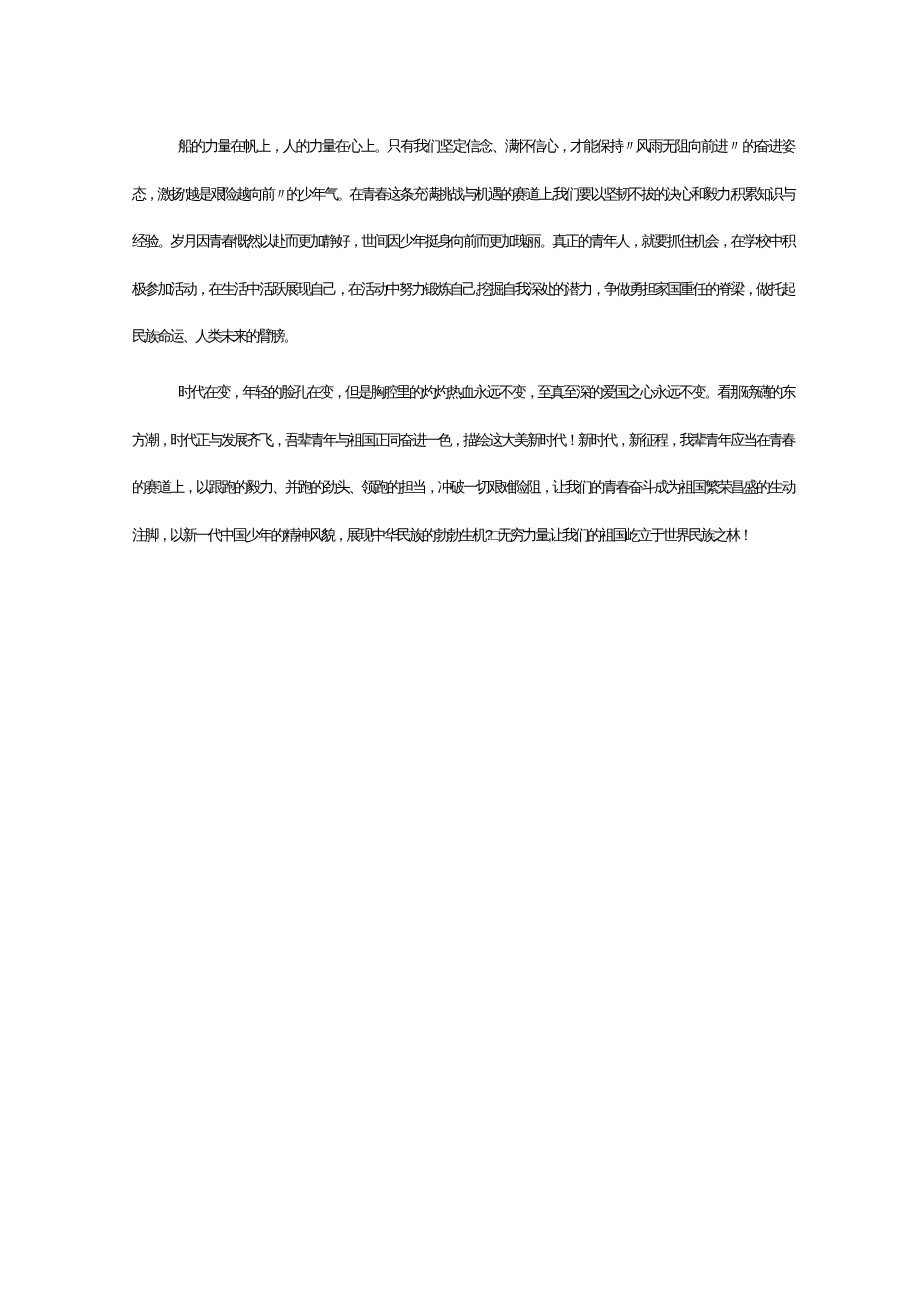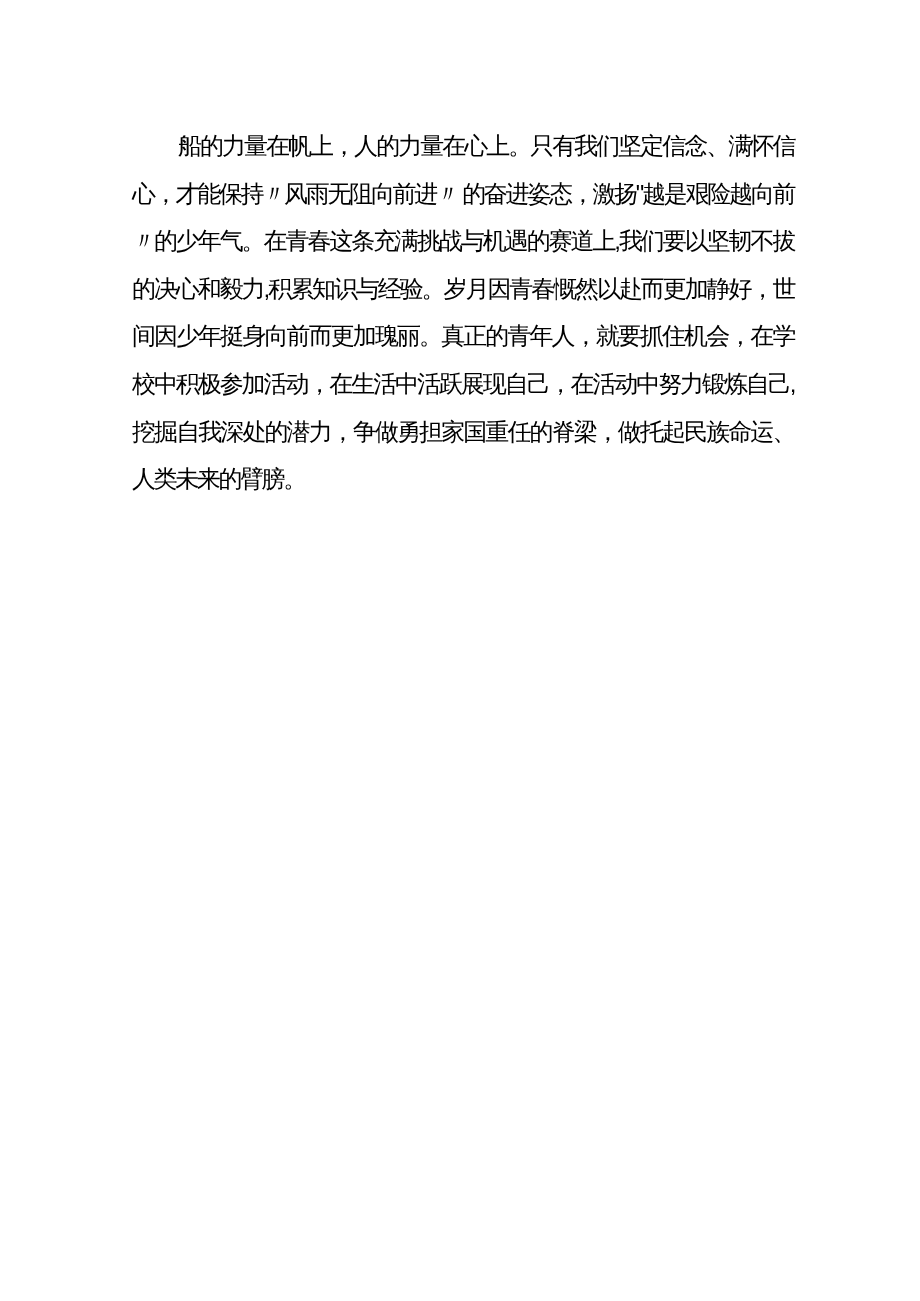--- a/index.html
+++ b/index.html
@@ -16,30 +16,31 @@
     font-family: "Liberation Sans", sans-serif;
   }
   .content {
     position: absolute;
     left: 132px;
     top: 122px;
     width: 662px;
   }
   .content p {
     margin: 0 0 8px 0;
-    font-size: 24px;
+    font-size: 15px;
     line-height: 47.6px;
     letter-spacing: -2.4px;
     color: #000000;
     text-align: justify;
     text-justify: inter-ideograph;
     text-indent: 46px;
     word-break: break-all;
   }
 </style>
 </head>
 <body>
 
 <div class="page">
   <div class="content">
     <p>船的力量在帆上，人的力量在心上。只有我们坚定信念、满怀信心，才能保持〃风雨无阻向前进〃 的奋进姿态，激扬"越是艰险越向前〃的少年气。在青春这条充满挑战与机遇的赛道上,我们要以坚韧不拔的决心和毅力,积累知识与经验。岁月因青春慨然以赴而更加静好，世间因少年挺身向前而更加瑰丽。真正的青年人，就要抓住机会，在学校中积极参加活动，在生活中活跃展现自己，在活动中努力锻炼自己,挖掘自我深处的潜力，争做勇担家国重任的脊梁，做托起民族命运、人类未来的臂膀。</p>
+    <p>时代在变，年轻的脸孔在变，但是胸腔里的灼灼热血永远不变，至真至深的爱国之心永远不变。看那磅礴的东方潮，时代正与发展齐飞，吾辈青年与祖国正同奋进一色，描绘这大美新时代！新时代，新征程，我辈青年应当在青春的赛道上，以跟跑的毅力、并跑的劲头、领跑的担当，冲破一切艰难险阻，让我们的青春奋斗成为祖国繁荣昌盛的生动注脚，以新一代中国少年的精神风貌，展现中华民族的勃勃生机?□无穷力量,让我们的祖国屹立于世界民族之林！</p>
   </div>
 </div>
 
 </body></html>

